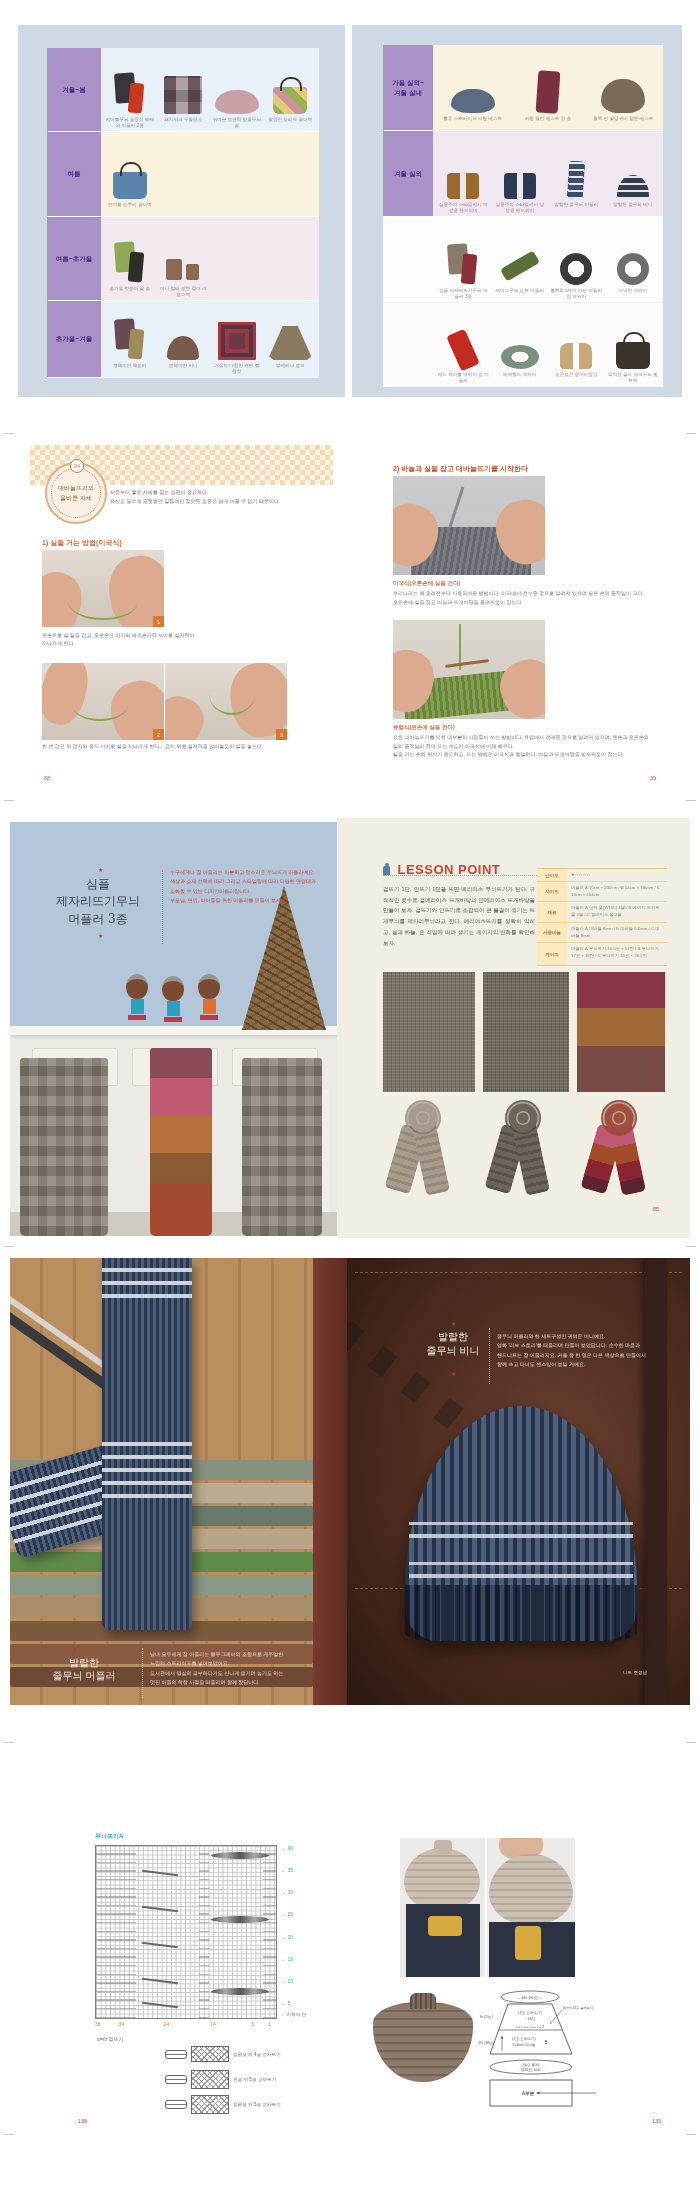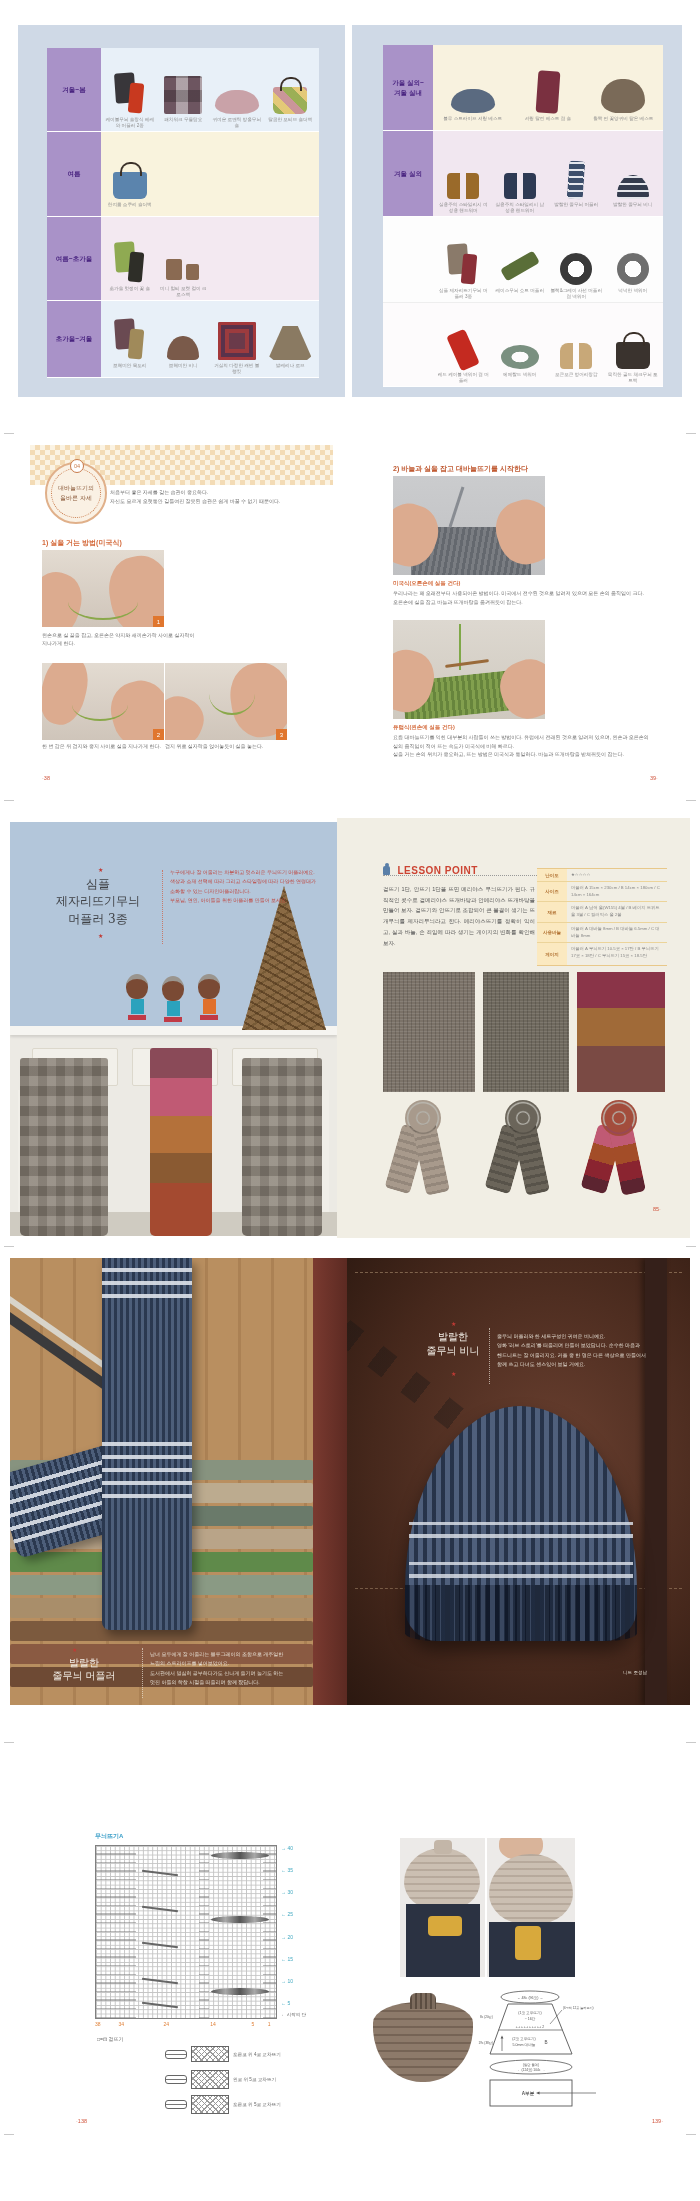--- a/index.html
+++ b/index.html
@@ -61,21 +61,21 @@
   .redp{font-size:5px;color:#c04038;line-height:1.85;}
   .console{position:absolute;background:#eceae4;}
   .drawer{position:absolute;background:#f2f0ea;border:1px solid #dcd8cc;border-radius:2px;}
   .drawer::after{content:"";position:absolute;left:46%;top:45%;width:4px;height:4px;border-radius:50%;background:#b9b4a6;}
   .doll{position:absolute;}
   .doll .dh{width:22px;height:20px;border-radius:50% 50% 45% 45%;background:#7a4a34;border-top:5px solid #9a958e;}
   .doll .db{width:13px;height:15px;margin:0 auto;background:#2ba2bd;}
   .doll .dbase{width:18px;height:5px;margin:1px auto 0;background:#c03a46;}
   .tree{position:absolute;clip-path:polygon(50% 0,100% 100%,0 100%);background:#8a6a44;background-image:repeating-linear-gradient(30deg,rgba(70,45,20,.55) 0 2px,transparent 2px 7px),repeating-linear-gradient(-30deg,rgba(100,75,40,.5) 0 2px,transparent 2px 8px);}
   .hangscarf{position:absolute;border-radius:3px 3px 5px 5px;background-image:repeating-linear-gradient(0deg,rgba(0,0,0,.12) 0 10px,rgba(255,255,255,.08) 10px 20px),repeating-linear-gradient(90deg,rgba(0,0,0,.10) 0 9px,rgba(255,255,255,.07) 9px 18px);}
-  .lp-title{font-size:10px;font-weight:bold;color:#cc4433;letter-spacing:.5px;text-align:center;}
+  .lp-title{font-size:13px;font-weight:bold;color:#cc4433;letter-spacing:.5px;text-align:center;}
   .lp-icon{display:inline-block;width:7px;height:9px;background:#5a7fa8;border-radius:2px 2px 1px 1px;position:relative;margin-right:3px;vertical-align:-1px;}
   .lp-icon::before{content:"";position:absolute;top:-3px;left:2px;width:4px;height:4px;border-radius:50%;background:#5a7fa8;}
   .ltable{position:absolute;border-top:1px solid #e8c88a;border-bottom:1px solid #e8c88a;}
   .lrow{display:flex;border-bottom:1px solid #ecd49a;}
   .lrow:last-child{border-bottom:none;}
   .llab{flex:0 0 30px;background:#fbe9c0;color:#b07030;font-size:4.5px;font-weight:bold;display:flex;align-items:center;justify-content:center;text-align:center;}
   .lval{flex:1;font-size:4.3px;color:#888;line-height:1.5;padding:3px 4px;}
   .swatch{position:absolute;background-image:repeating-linear-gradient(90deg,rgba(0,0,0,.14) 0 1px,transparent 1px 4px),repeating-linear-gradient(0deg,rgba(255,255,255,.10) 0 1px,transparent 1px 3px);}
   .roll{position:absolute;width:72px;height:102px;}
   .roll .rr{position:absolute;left:16px;top:0;width:36px;height:36px;border-radius:50%;background:radial-gradient(circle at 50% 50%,var(--c) 0 20%,rgba(0,0,0,.25) 24%,var(--c) 30% 55%,rgba(0,0,0,.22) 60%,var(--c) 66%);}

